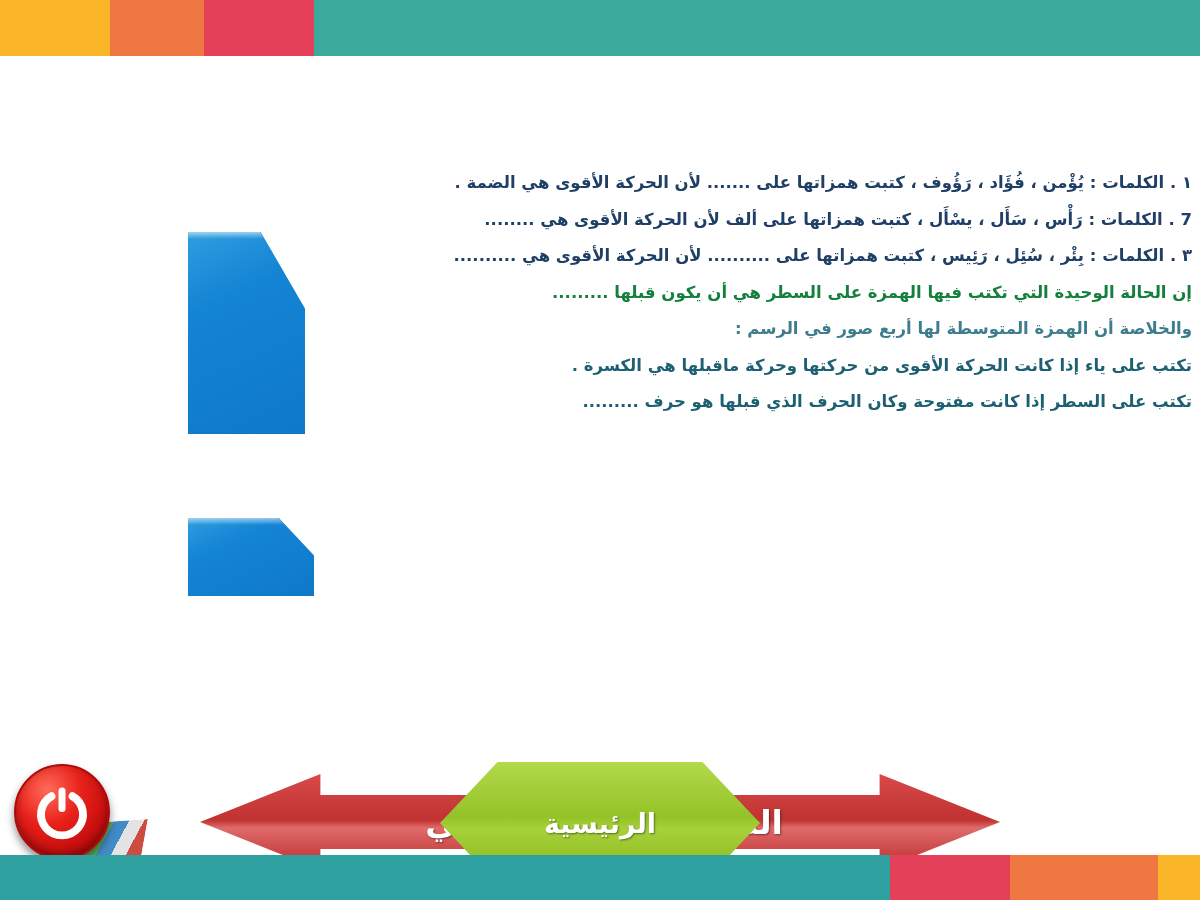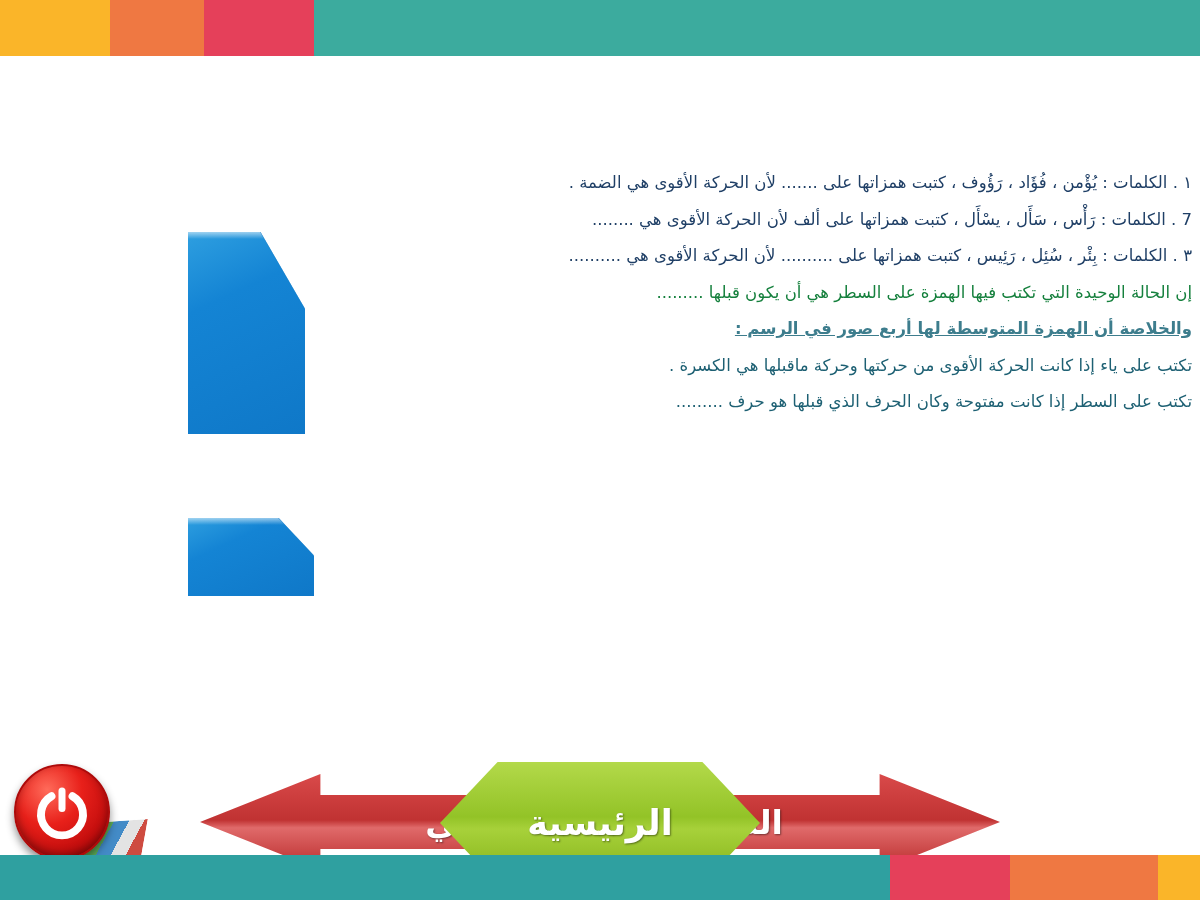--- a/index.html
+++ b/index.html
@@ -53,29 +53,29 @@
   .content {
     position: absolute;
     top: 175px;
     right: 8px;
     left: 330px;
     text-align: right;
     direction: rtl;
   }
   .line {
     font-size: 16.5px;
-    font-weight: normal;
+    font-weight: bold;
     line-height: 1.0;
     margin-bottom: 20px;
     white-space: nowrap;
     letter-spacing: 0;
   }
   .line.navy  { color: #1f3f66; }
   .line.slate { color: #15803d; }
-  .line.slate-light { color: #3d7d8d; font-weight: bold; text-decoration: underline; }
+  .line.slate-light { color: #3d7d8d; font-weight: bold; }
   .line.teal  { color: #1d6073; }
 
   
   .blue-shape {
     position: absolute;
     background: linear-gradient(155deg, #2e9fe0 0%, #1484d4 32%, #0f78c8 100%);
     box-shadow: 3px 4px 6px rgba(0,0,0,0.30);
   }
   .blue-shape::before {
     
@@ -155,21 +155,21 @@
     top: 0;
     transform: translateX(-50%);
     width: 320px;
     height: 122px;
     background: linear-gradient(180deg, #b3d94a 0%, #93c327 45%, #a7d13a 55%, #82b017 100%);
     clip-path: polygon(18% 0, 82% 0, 100% 50%, 82% 100%, 18% 100%, 0 50%);
     display: flex;
     align-items: center;
     justify-content: center;
     color: #ffffff;
-    font-size: 35px;
+    font-size: 27px;
     font-weight: bold;
     text-shadow: 1px 1px 2px rgba(0,0,0,0.45);
     filter: drop-shadow(2px 3px 4px rgba(0,0,0,0.35));
   }
 
   
   .exit-wrap {
     position: absolute;
     left: 14px;
     bottom: 18px;

